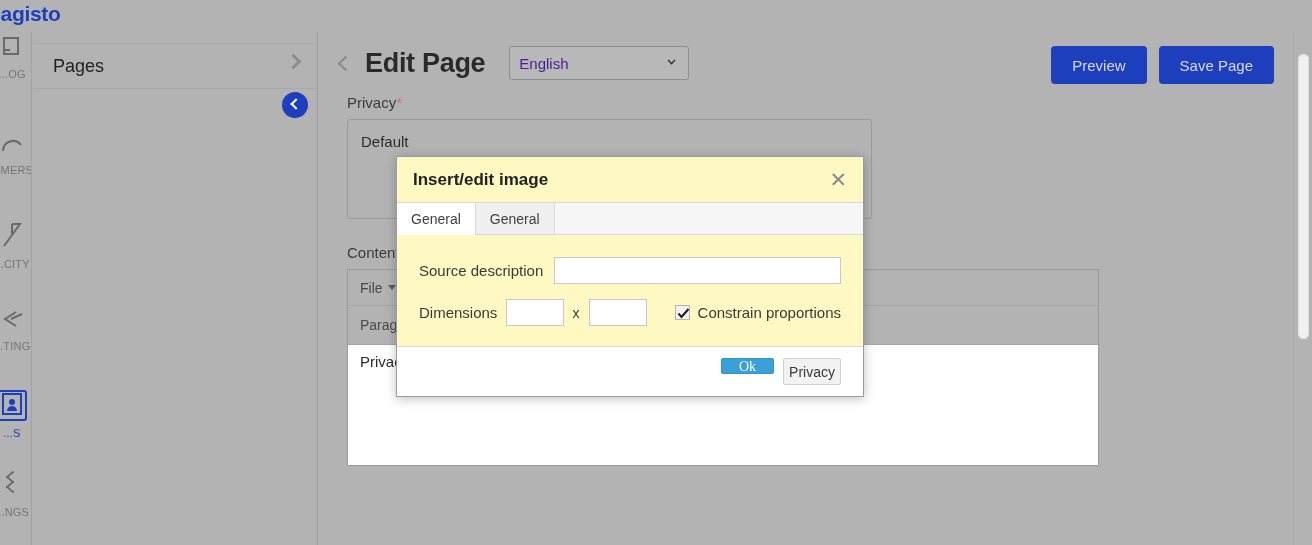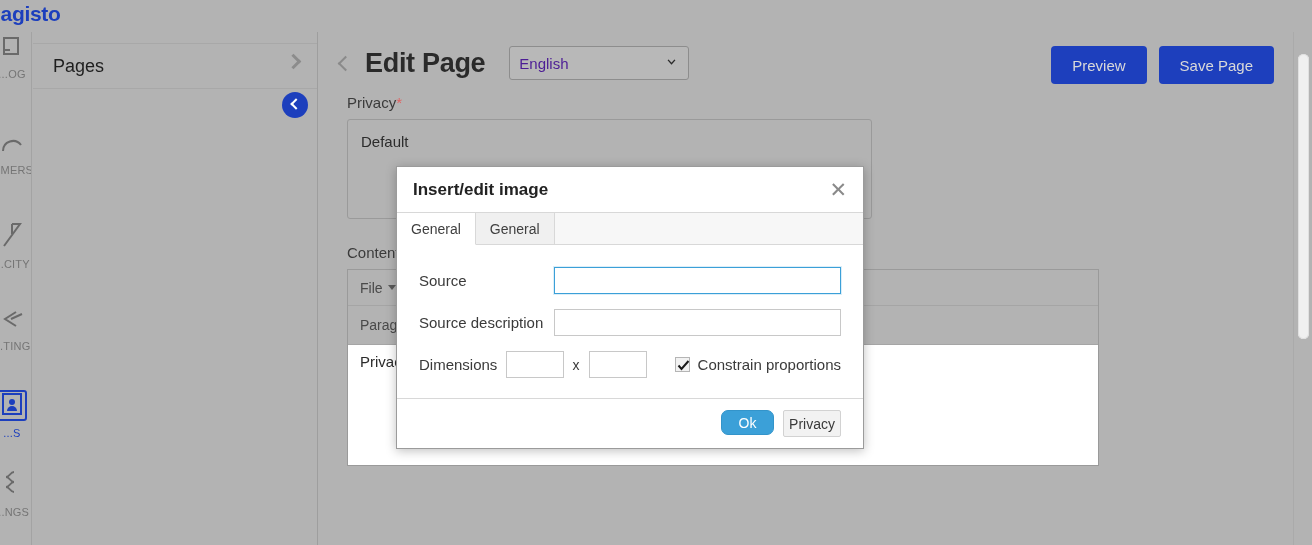--- a/index.html
+++ b/index.html
@@ -229,23 +229,23 @@
   .ed-body {
     height: 120px;
     background: #ffffff;
     display: flex; align-items: flex-start;
     padding: 8px 12px;
   }
   .ed-body-text { font-size: 15px; color: #2b2b2b; }
 
   
   .modal {
-    position: absolute; left: 396px; top: 166px;
+    position: absolute; left: 396px; top: 156px;
     width: 468px;
-    background: #ffffff;
+    background: #fef9c3;
     border: 1px solid #9b9b9b;
     box-shadow: 0 2px 10px rgba(0,0,0,0.25);
     z-index: 100;
   }
   .modal-head {
     height: 46px;
     display: flex; align-items: center;
     padding: 0 16px;
     border-bottom: 1px solid #d8d8d8;
   }
@@ -325,27 +325,27 @@
   }
   .cp-box svg { position: absolute; left: 1px; top: 1px; }
   .cp-label { font-size: 15px; color: #3a3a3a; white-space: nowrap; }
   .modal-foot {
     border-top: 1px solid #d8d8d8;
     padding: 11px 22px;
     display: flex; justify-content: flex-end; gap: 9px;
     background: #fff;
   }
   .btn-ok {
-    min-width: 53px; height: 25px;
+    min-width: 53px; height: 16px;
     background: #3ba0d8;
     border: 1px solid #3394ca;
     color: #fff;
-    font-family: Liberation Sans, sans-serif;
+    font-family: Liberation Serif, serif;
     font-size: 14px;
-    border-radius: 7px;
+    border-radius: 2px;
     cursor: pointer;
   }
   .btn-cancel {
     min-width: 58px; height: 27px;
     background: #f2f2f2;
     border: 1px solid #d2d2d2;
     color: #3a3a3a;
     font-family: "Liberation Sans", sans-serif;
     font-size: 14px;
     border-radius: 2px;
@@ -554,24 +554,20 @@
     <div class="modal-head">
       <span class="modal-title">Insert/edit image</span>
       <span class="modal-x">✕</span>
     </div>
     <div class="modal-tabs">
       <div class="mtab active">General</div>
       <div class="mtab">General</div>
     </div>
     <div class="modal-body">
 
-      <div class="m-row">
-        <span class="m-lbl">Source</span>
-        <input class="m-input focused" type="text" autofocus="" value="" style="">
-      </div>
 
       <div class="m-row">
         <span class="m-lbl">Source description</span>
         <input class="m-input" type="text" value="" style="">
       </div>
 
       <div class="m-row">
         <span class="m-lbl">Dimensions</span>
         <input class="dim-input" type="text" value="" style="">
         <span class="dim-x">x</span>

